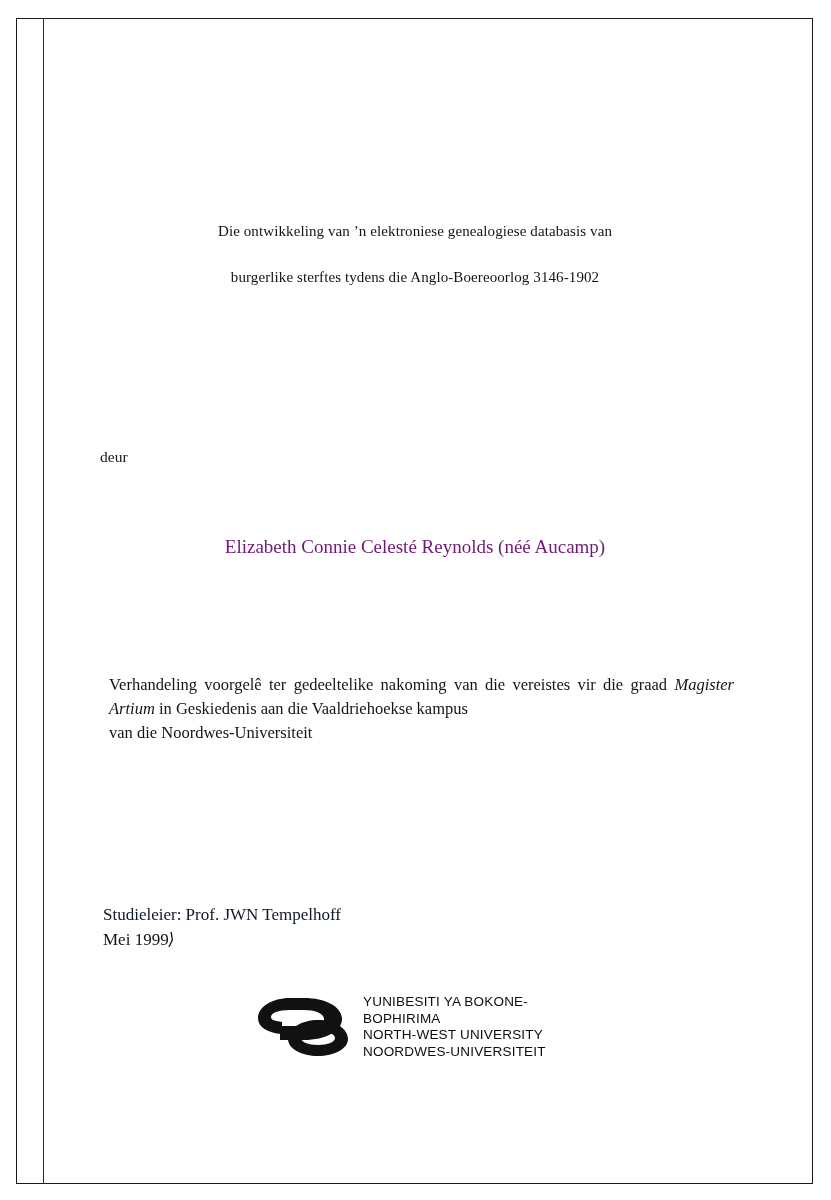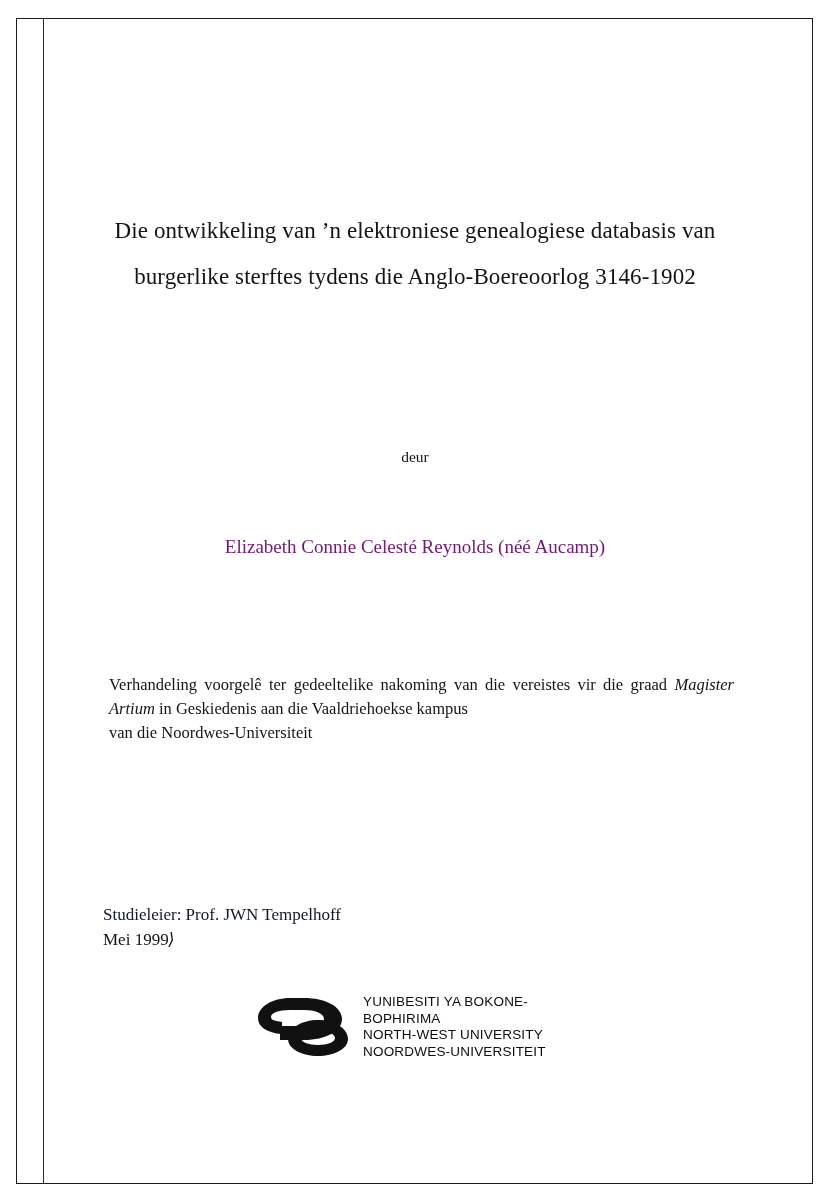--- a/index.html
+++ b/index.html
@@ -50,32 +50,31 @@
     height: 1166px;
     box-sizing: border-box;
   }
 
   .title {
     position: absolute;
     left: 0;
     top: 190px;
     width: 630px;
     text-align: center;
-    font-size: 23px;
+    font-size: 15px;
     line-height: 46px;
     letter-spacing: 0.1px;
     color: #141414;
   }
 
   .byword {
     position: absolute;
     left: 0;
     top: 430px;
     width: 630px;
-    text-align: center;
     font-size: 15.5px;
     color: #141414;
   }
 
   .author {
     position: absolute;
     left: 0;
     top: 518px;
     width: 630px;
     text-align: center;

